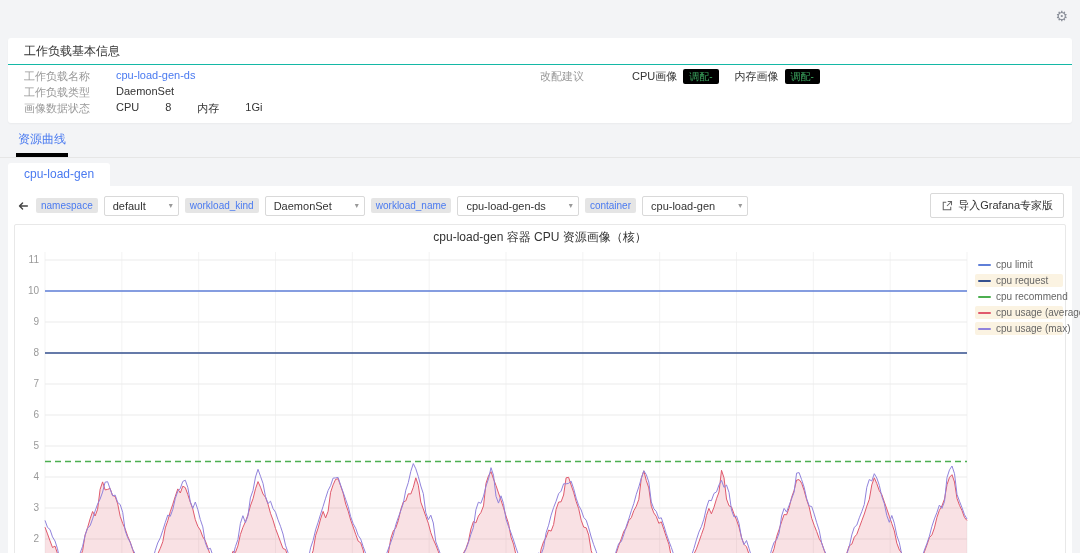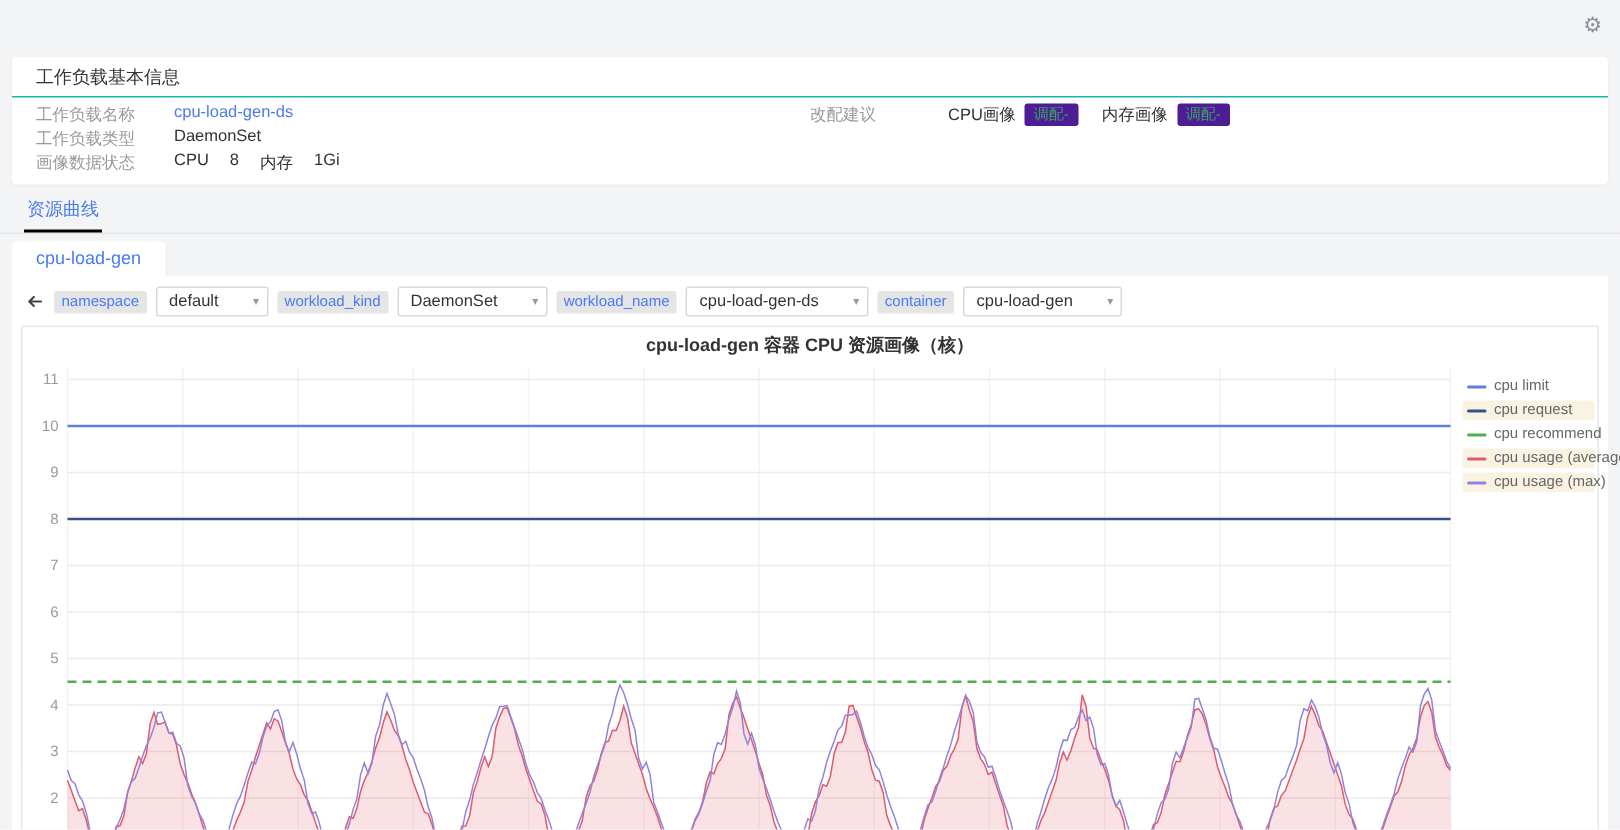--- a/index.html
+++ b/index.html
@@ -10,45 +10,45 @@
   .gear { position:absolute; top:8px; right:12px; color:#8a8f99; font-size:14px; cursor:pointer; z-index:5; }
 
   
   .panel { margin:6px 8px 0; background:#fff; border-radius:3px; box-shadow:0 1px 2px rgba(0,0,0,.04); }
   .panel-title { padding:5px 16px 4px; font-weight:normal; font-size:12px; border-bottom:1px solid #14b8a6;margin-top:38px; }
   .panel-body { display:grid; grid-template-columns:1fr 1fr; padding:4px 16px 6px; }
   .info-row { display:flex; align-items:flex-start; height:16px; font-size:11px; white-space:nowrap; }
   .lbl { color:#999; width:92px; flex:none; }
   .val { color:#333; }
   .link { color:#4a7af0; text-decoration:none; cursor:pointer; }
-  .req-part { margin-right:14px; }
+  .req-part { margin-right:26px; }
   .status-dot { width:11px; height:11px; border-radius:50%; background:#2bb150; color:#fff; font-size:8px; line-height:11px; text-align:center; display:inline-block; margin-right:5px; }
-  .badge { background:#4c1d95; color:#3ba45e; font-size:10px; line-height:15px; padding:0 6px; border-radius:2px; display:inline-block; margin:0 16px 0 6px; cursor:pointer; }
+  .badge { background:#000000; color:#3ba45e; font-size:10px; line-height:15px; padding:0 6px; border-radius:2px; display:inline-block; margin:0 16px 0 6px; cursor:pointer; }
   .badge.last { margin-right:0; }
 
   
   .detail-title { margin:8px 0 0 16px; font-weight:bold; font-size:13px; }
   .tabs { margin-top:4px; padding:0 16px; border-bottom:1px solid #e6e6e6; }
-  .tab { display:inline-block; padding:4px 2px 5px; color:#4a7af0; font-size:12px; border-bottom:2px solid #000000; cursor:pointer; }
+  .tab { display:inline-block; padding:4px 2px 5px; color:#4a7af0; font-size:12px; border-bottom:4px solid #000000; cursor:pointer; }
 
   .workload-tab { display:inline-block; margin:5px 0 0 8px; background:#fff; color:#4a7af0; padding:4px 16px 5px; font-size:12px; border-radius:3px 3px 0 0; cursor:pointer; }
 
   .card { margin:0 8px; background:#fff; padding:5px 6px 0; }
 
   
   .filter-bar { display:flex; align-items:center; gap:6px; padding:2px 2px 6px; }
   .back-icon { display:inline-flex; align-items:center; cursor:pointer; }
   .filter-label { color:#4a7af0; background:#e5e5e5; font-size:10px; padding:2px 5px; border-radius:2px; }
   .select { position:relative; border:1px solid #d9d9d9; border-radius:2px; background:#fff; padding:3px 32px 3px 8px; font-size:11px; color:#333; cursor:pointer; }
   .caret { position:absolute; right:5px; top:50%; transform:translateY(-55%); color:#999; font-size:8px; }
   .grafana-btn { margin-left:auto; display:flex; align-items:center; gap:5px; border:1px solid #d9d9d9; background:#fff; border-radius:2px; padding:4px 10px; font-size:11px; color:#333; cursor:pointer; }
 
   
   .chart-card { border:1px solid #e8e8e8; border-radius:2px; }
-  .chart-title { text-align:center; font-weight:bold; font-size:12px; padding:4px 0 0; color:#333; }
+  .chart-title { text-align:center; font-weight:normal; font-size:12px; padding:4px 0 0; color:#333; }
   .chart-body { display:flex; }
   .plot { width:960px; flex:none; }
   .plot svg { display:block; }
   .legend { width:88px; padding-top:12px; display:flex; flex-direction:column; gap:3px; }
   .legend-item { display:flex; align-items:center; gap:5px; padding:1px 3px; font-size:10px; color:#666; cursor:pointer; border-radius:2px; white-space:nowrap; }
   .legend-item.hl { background:#fbf3e2; }
   .marker { width:13px; height:2px; flex:none; border-radius:1px; }
 </style>
 </head>
 <body>
@@ -123,20 +123,28 @@
         <span>cpu-load-gen-ds</span>
         <span class="caret">▾</span>
       </div>
 
       <span class="filter-label">container</span>
       <div class="select">
         <span>cpu-load-gen</span>
         <span class="caret">▾</span>
       </div>
 
+      <button class="grafana-btn">
+        <svg width="12" height="12" viewBox="0 0 16 16" fill="none" stroke="#666" stroke-width="1.4">
+            <path d="M7 3 H3 V13 H13 V9"></path>
+            <path d="M9 2 H14 V7"></path>
+            <path d="M14 2 L8 8"></path>
+          </svg>
+        <span>导入Grafana专家版</span>
+      </button>
     </div>
 
     <div class="chart-card">
       <div class="chart-title">cpu-load-gen 容器 CPU 资源画像（核）</div>
       <div class="chart-body">
         <div class="plot">
           <svg id="cpu-chart" width="960" height="366" viewBox="0 0 960 366">
               <line x1="30" y1="6" x2="30" y2="366" stroke="#f3f3f3" stroke-width="1"></line>
               <line x1="106.83333333333333" y1="6" x2="106.83333333333333" y2="366" stroke="#f3f3f3" stroke-width="1"></line>
               <line x1="183.66666666666666" y1="6" x2="183.66666666666666" y2="366" stroke="#f3f3f3" stroke-width="1"></line>

